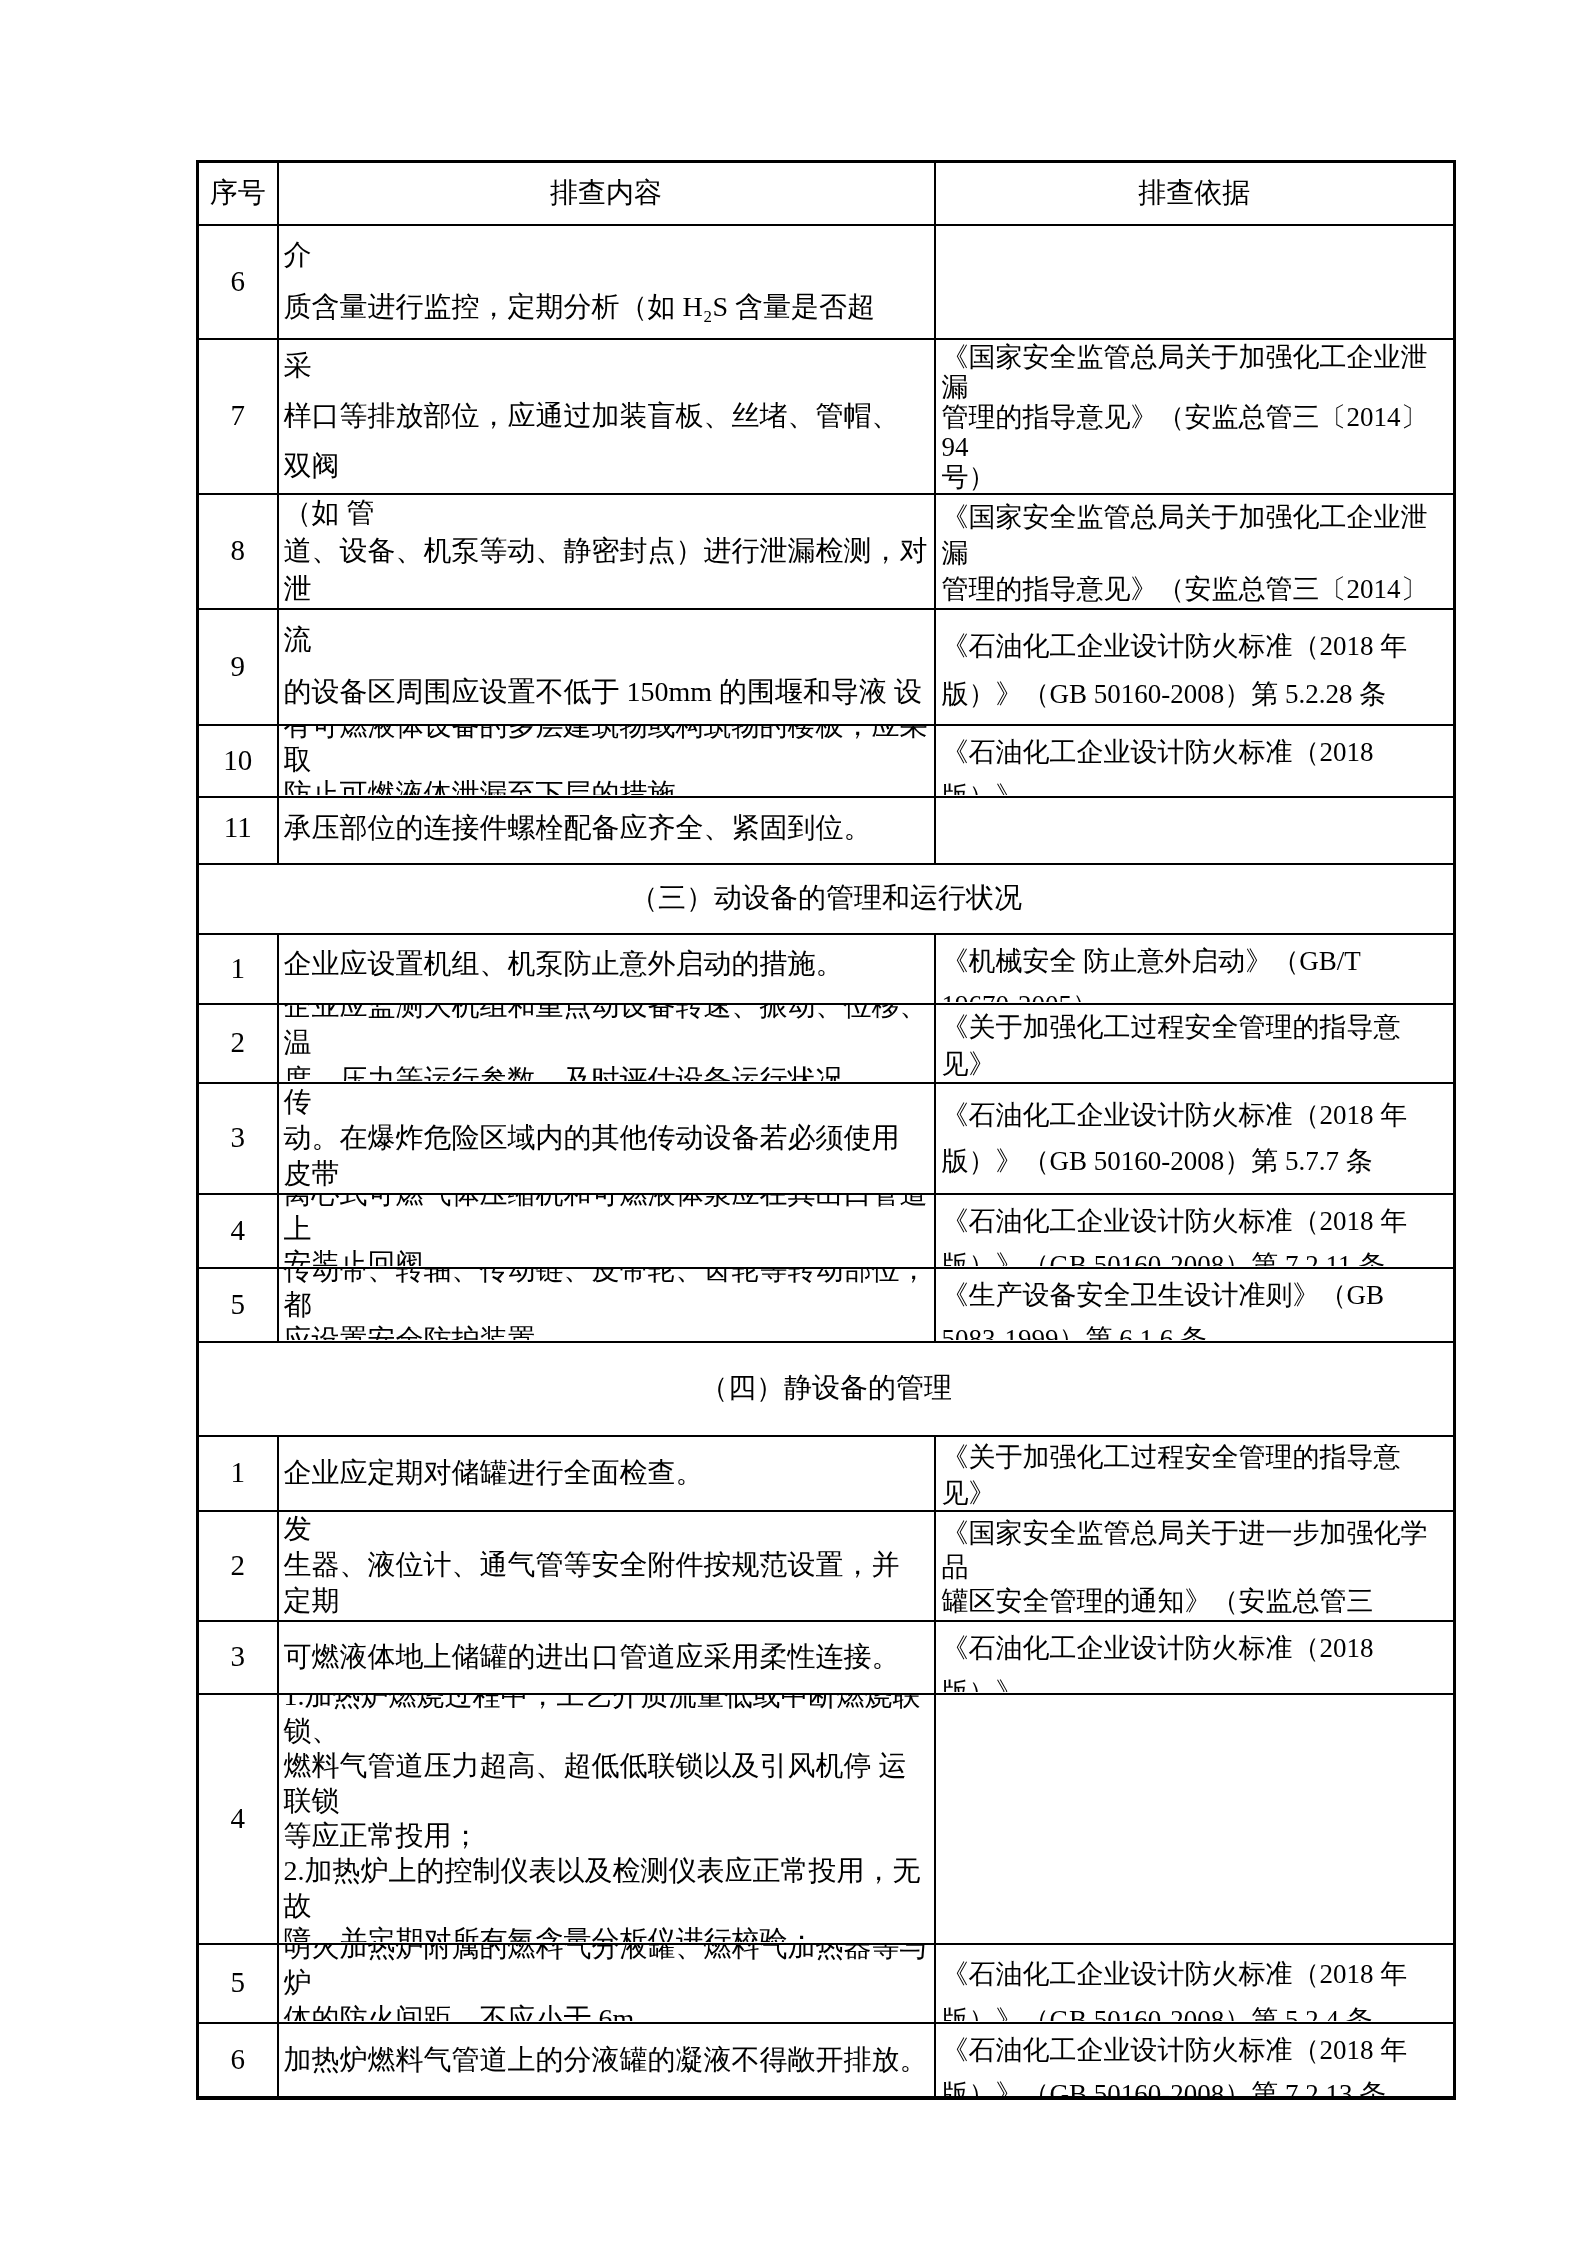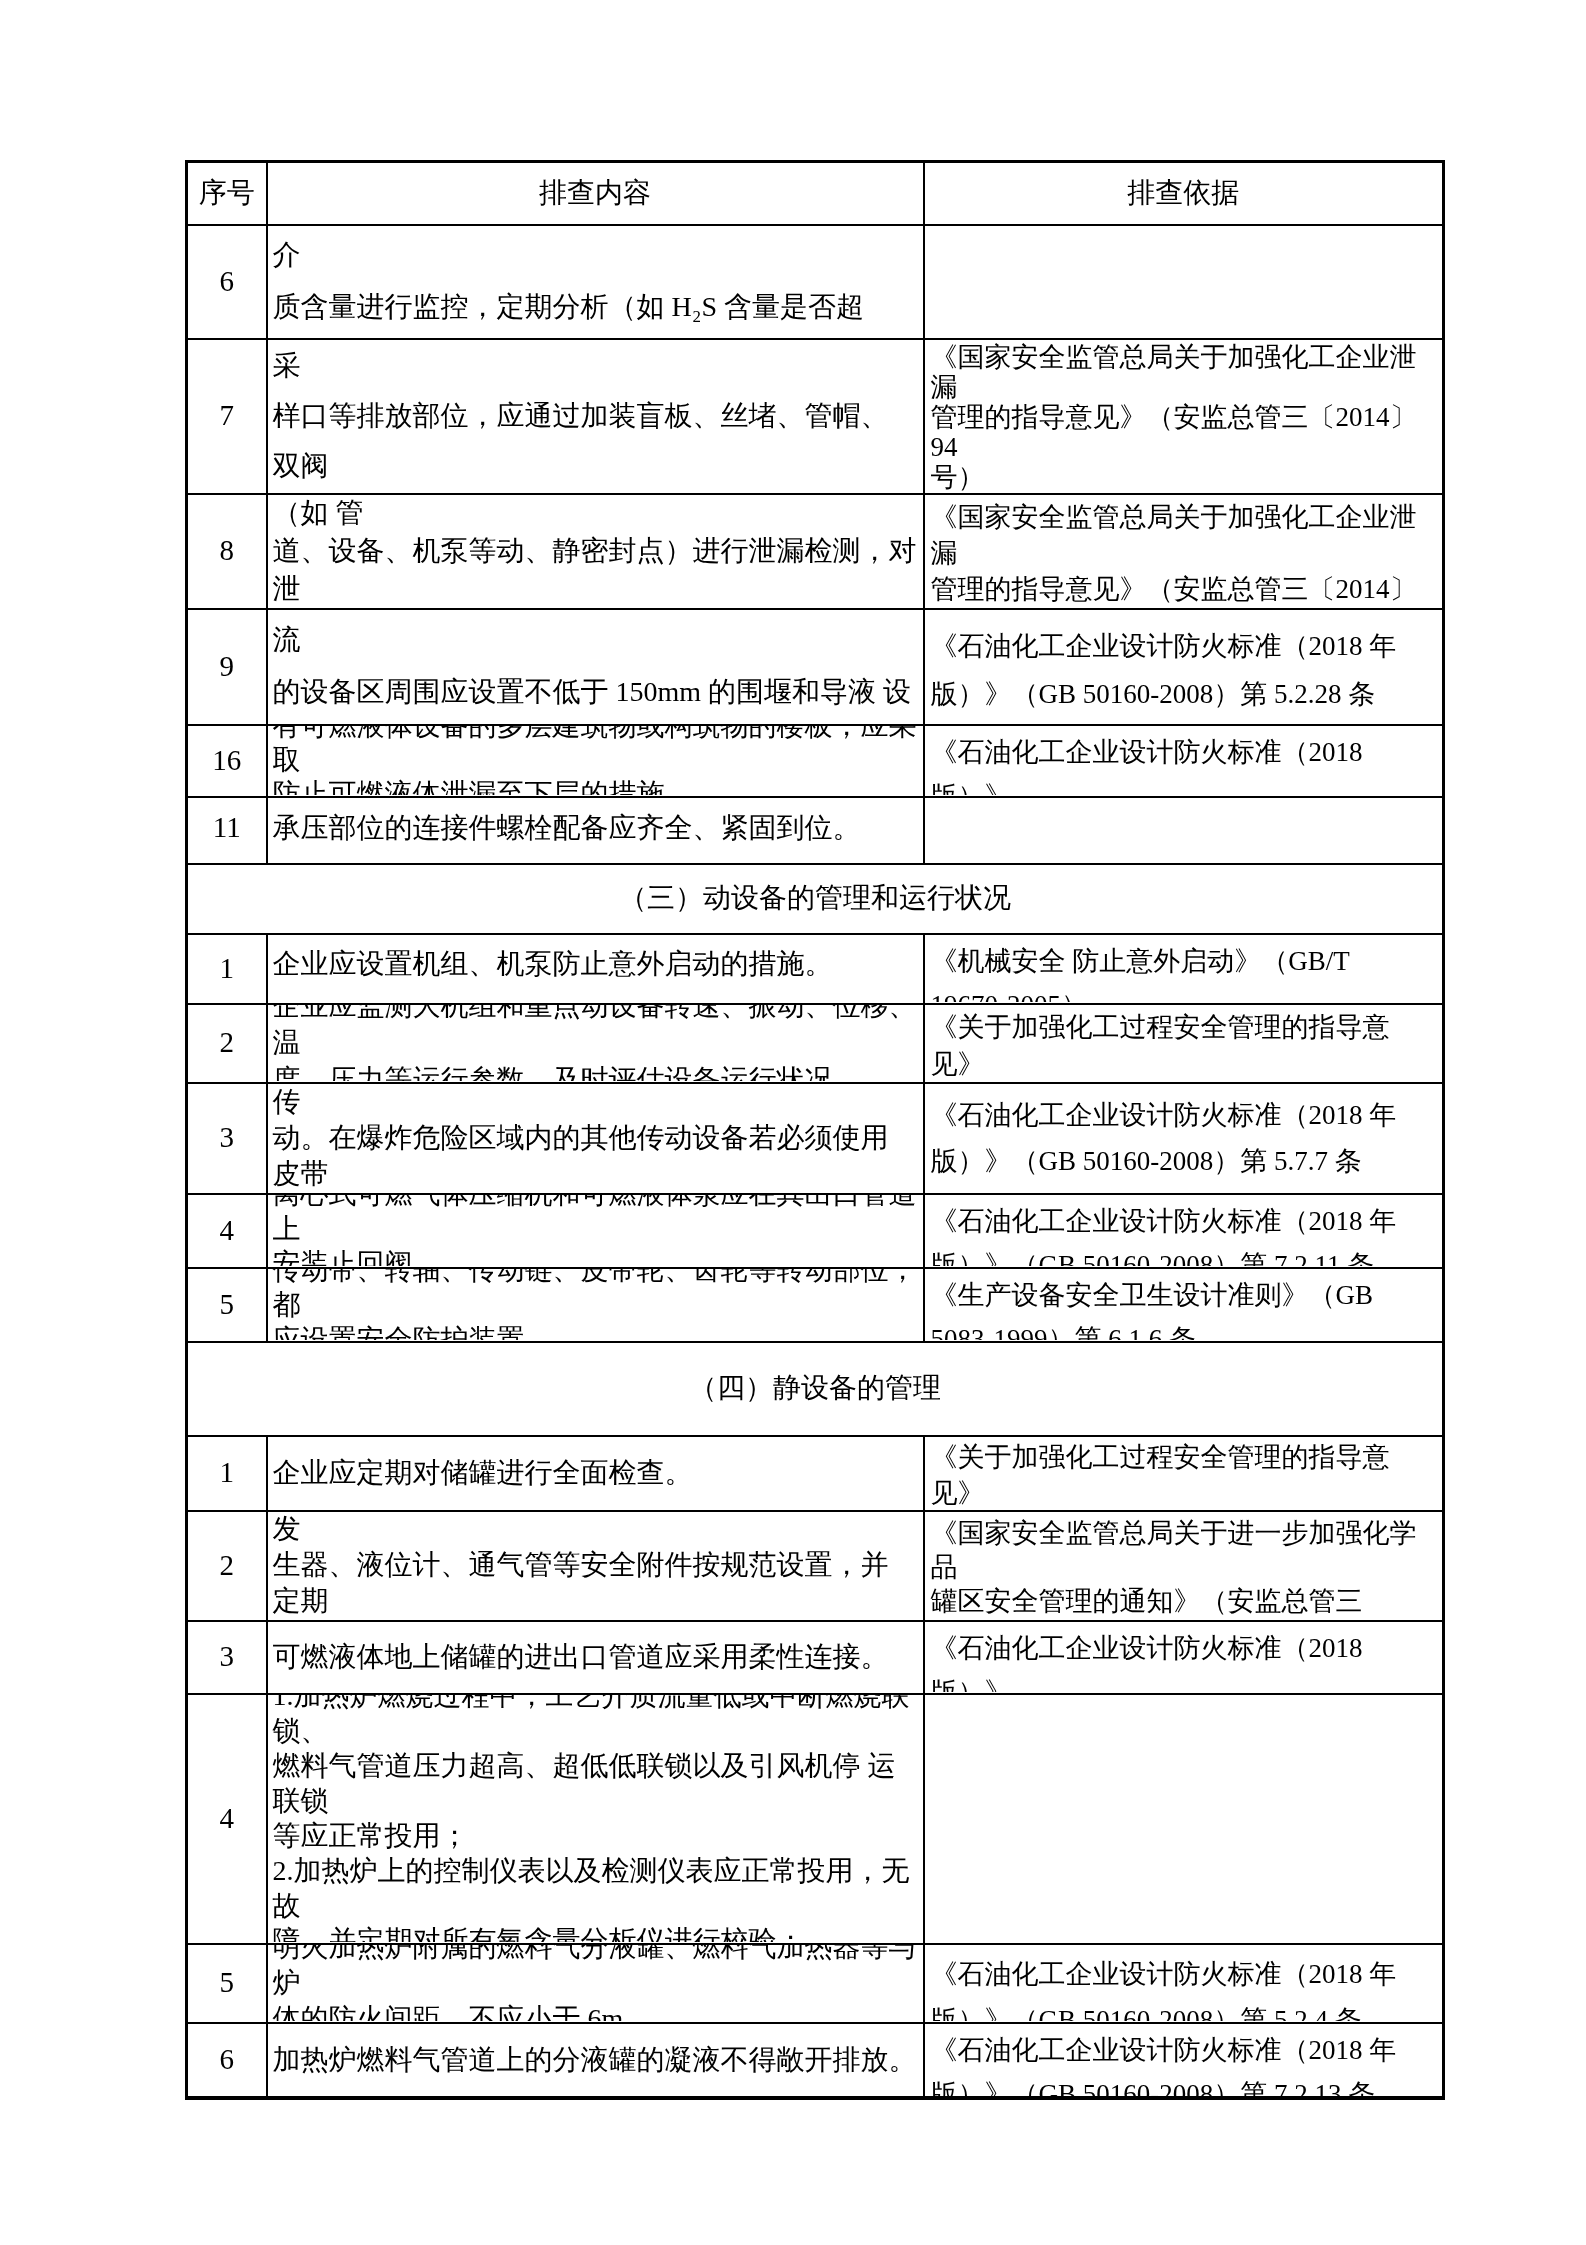--- a/index.html
+++ b/index.html
@@ -41,21 +41,21 @@
     white-space: pre-line;
     padding-left: 6px;
     padding-right: 2px;
   }
   .headrow { font-size: 28px; }
   .sectioncell { font-size: 28px; }
 </style>
 </head>
 <body>
 
-<table class="doc-table" style="left: 185px; top: 160px; width: 1257px;">
+<table class="doc-table" style="left: 196px; top: 160px; width: 1257px;">
   <colgroup>
     <col style="width: 80px;">
       <col style="width: 657px;">
       <col style="width: 520px;">
   </colgroup>
   <thead>
     <tr class="headrow" style="height: 63px;">
       <th>
         <div class="box middle" style="height: 59px;">序号</div>
       </th>
@@ -136,21 +136,21 @@
         </td>
         <td class="basiscell">
           <div class="box" style="height: 113px;">
             <div class="txt" style="line-height: 48px; padding-top: 12px;">《石油化工企业设计防火标准（2018 年
 版）》（GB 50160-2008）第 5.2.28 条</div>
           </div>
         </td>
       </tr>
       <tr style="height: 72px;">
         <td class="numcell">
-          <div class="box middle" style="height: 69px;">16</div>
+          <div class="box middle" style="height: 69px;">10</div>
         </td>
         <td class="contentcell">
           <div class="box center" style="height: 69px;">
             <div class="txt" style="line-height: 34px;">有可燃液体设备的多层建筑物或构筑物的楼板，应采 取
 防止可燃液体泄漏至下层的措施。</div>
           </div>
         </td>
         <td class="basiscell">
           <div class="box" style="height: 69px;">
             <div class="txt" style="line-height: 44px; padding-top: 4px;">《石油化工企业设计防火标准（2018 版）》

